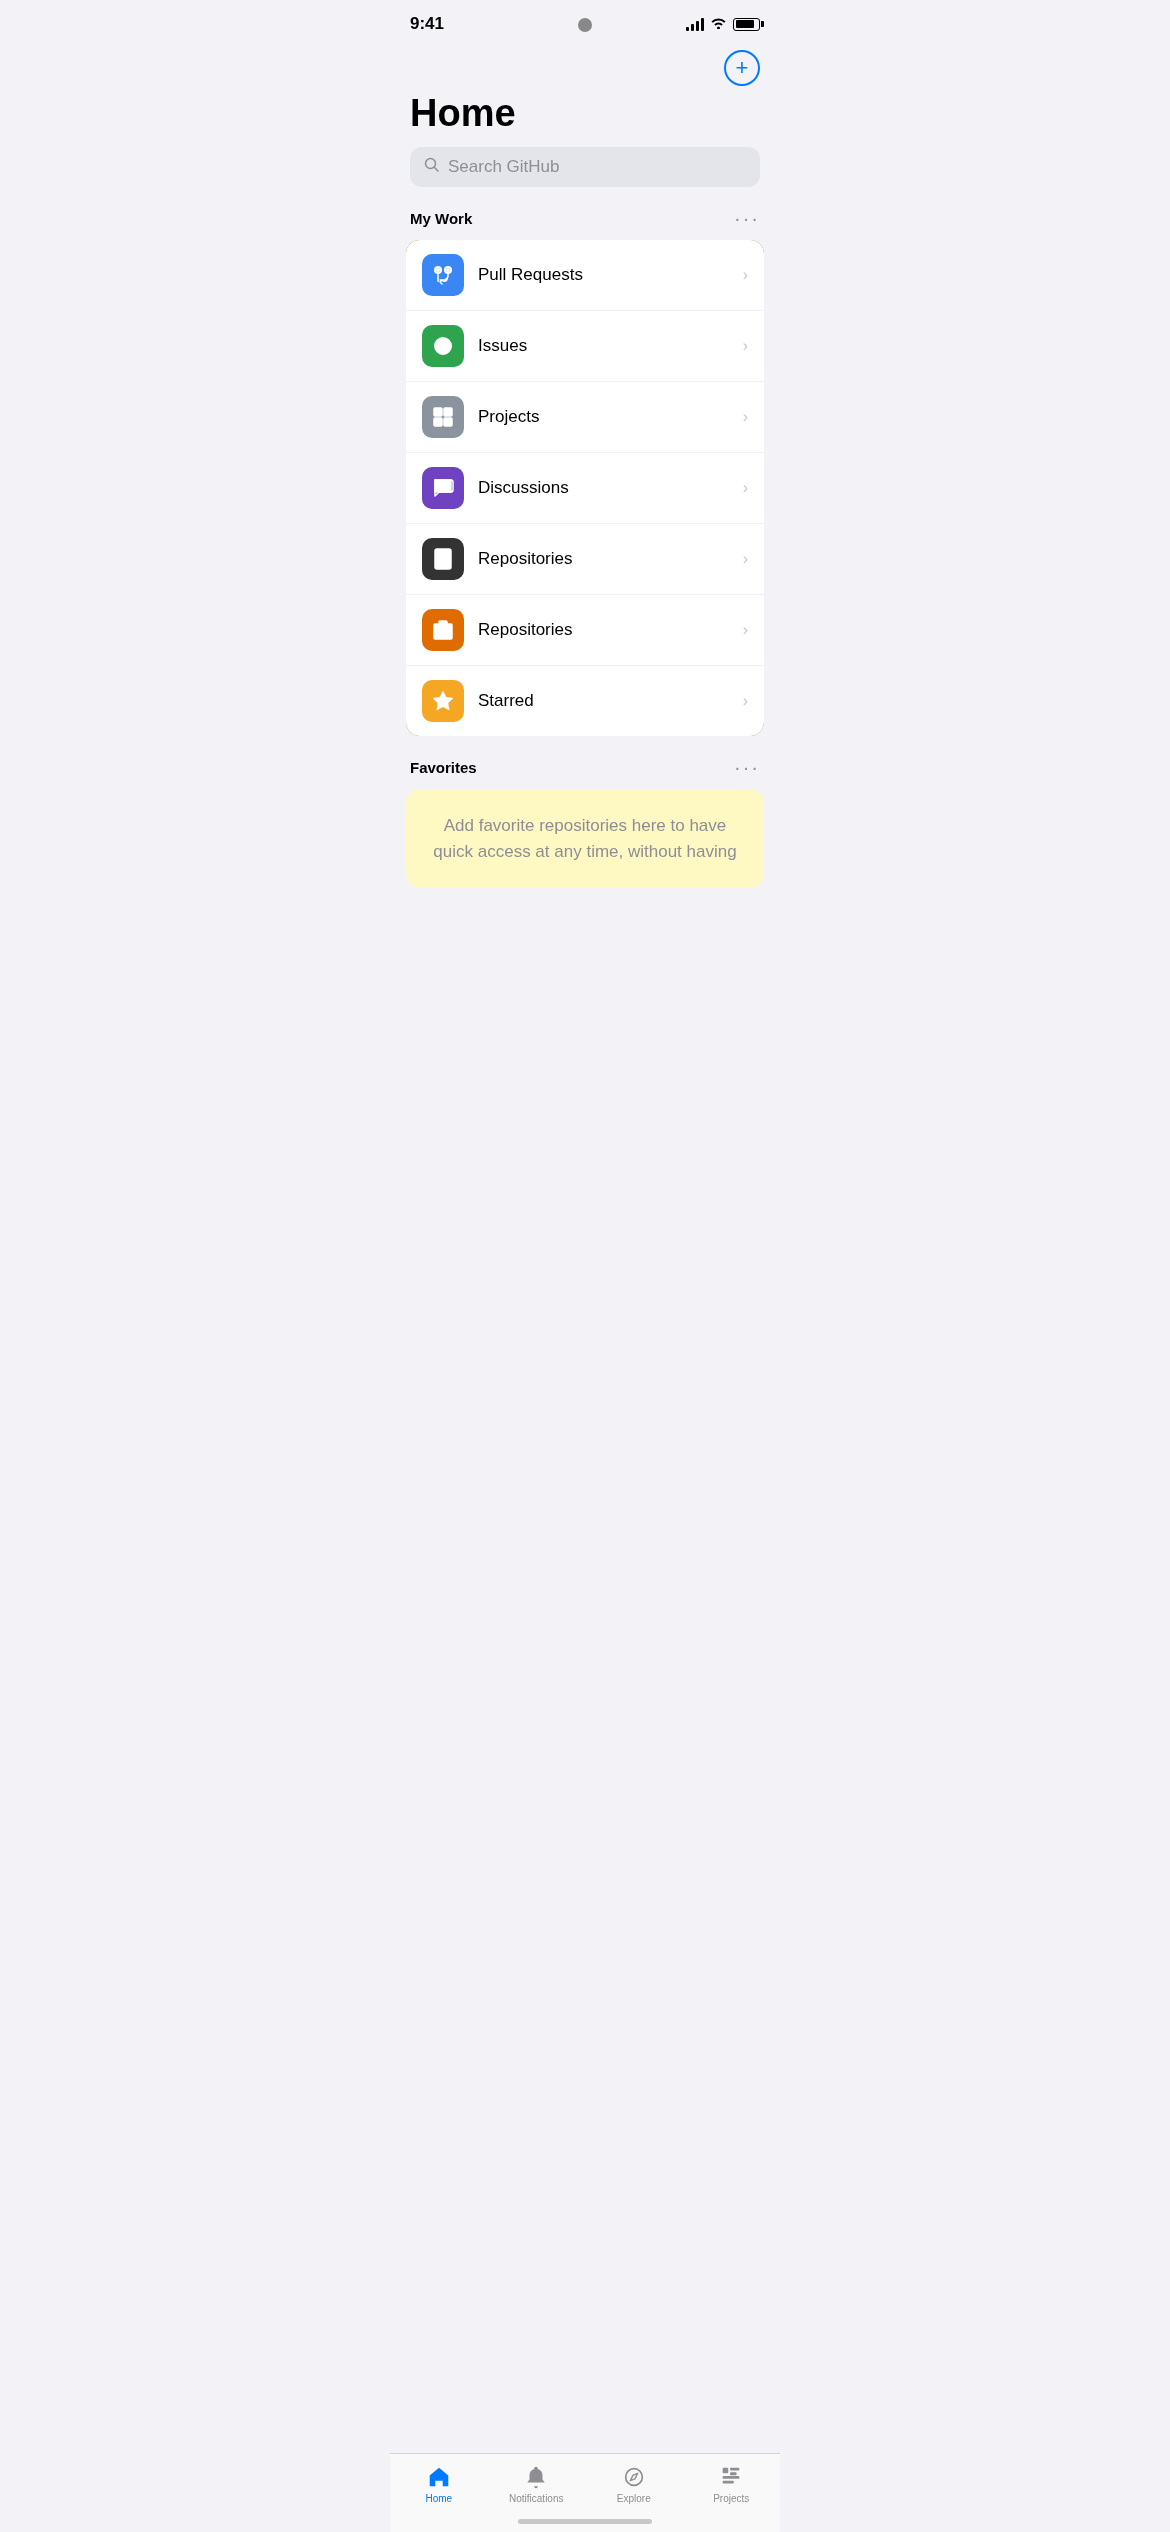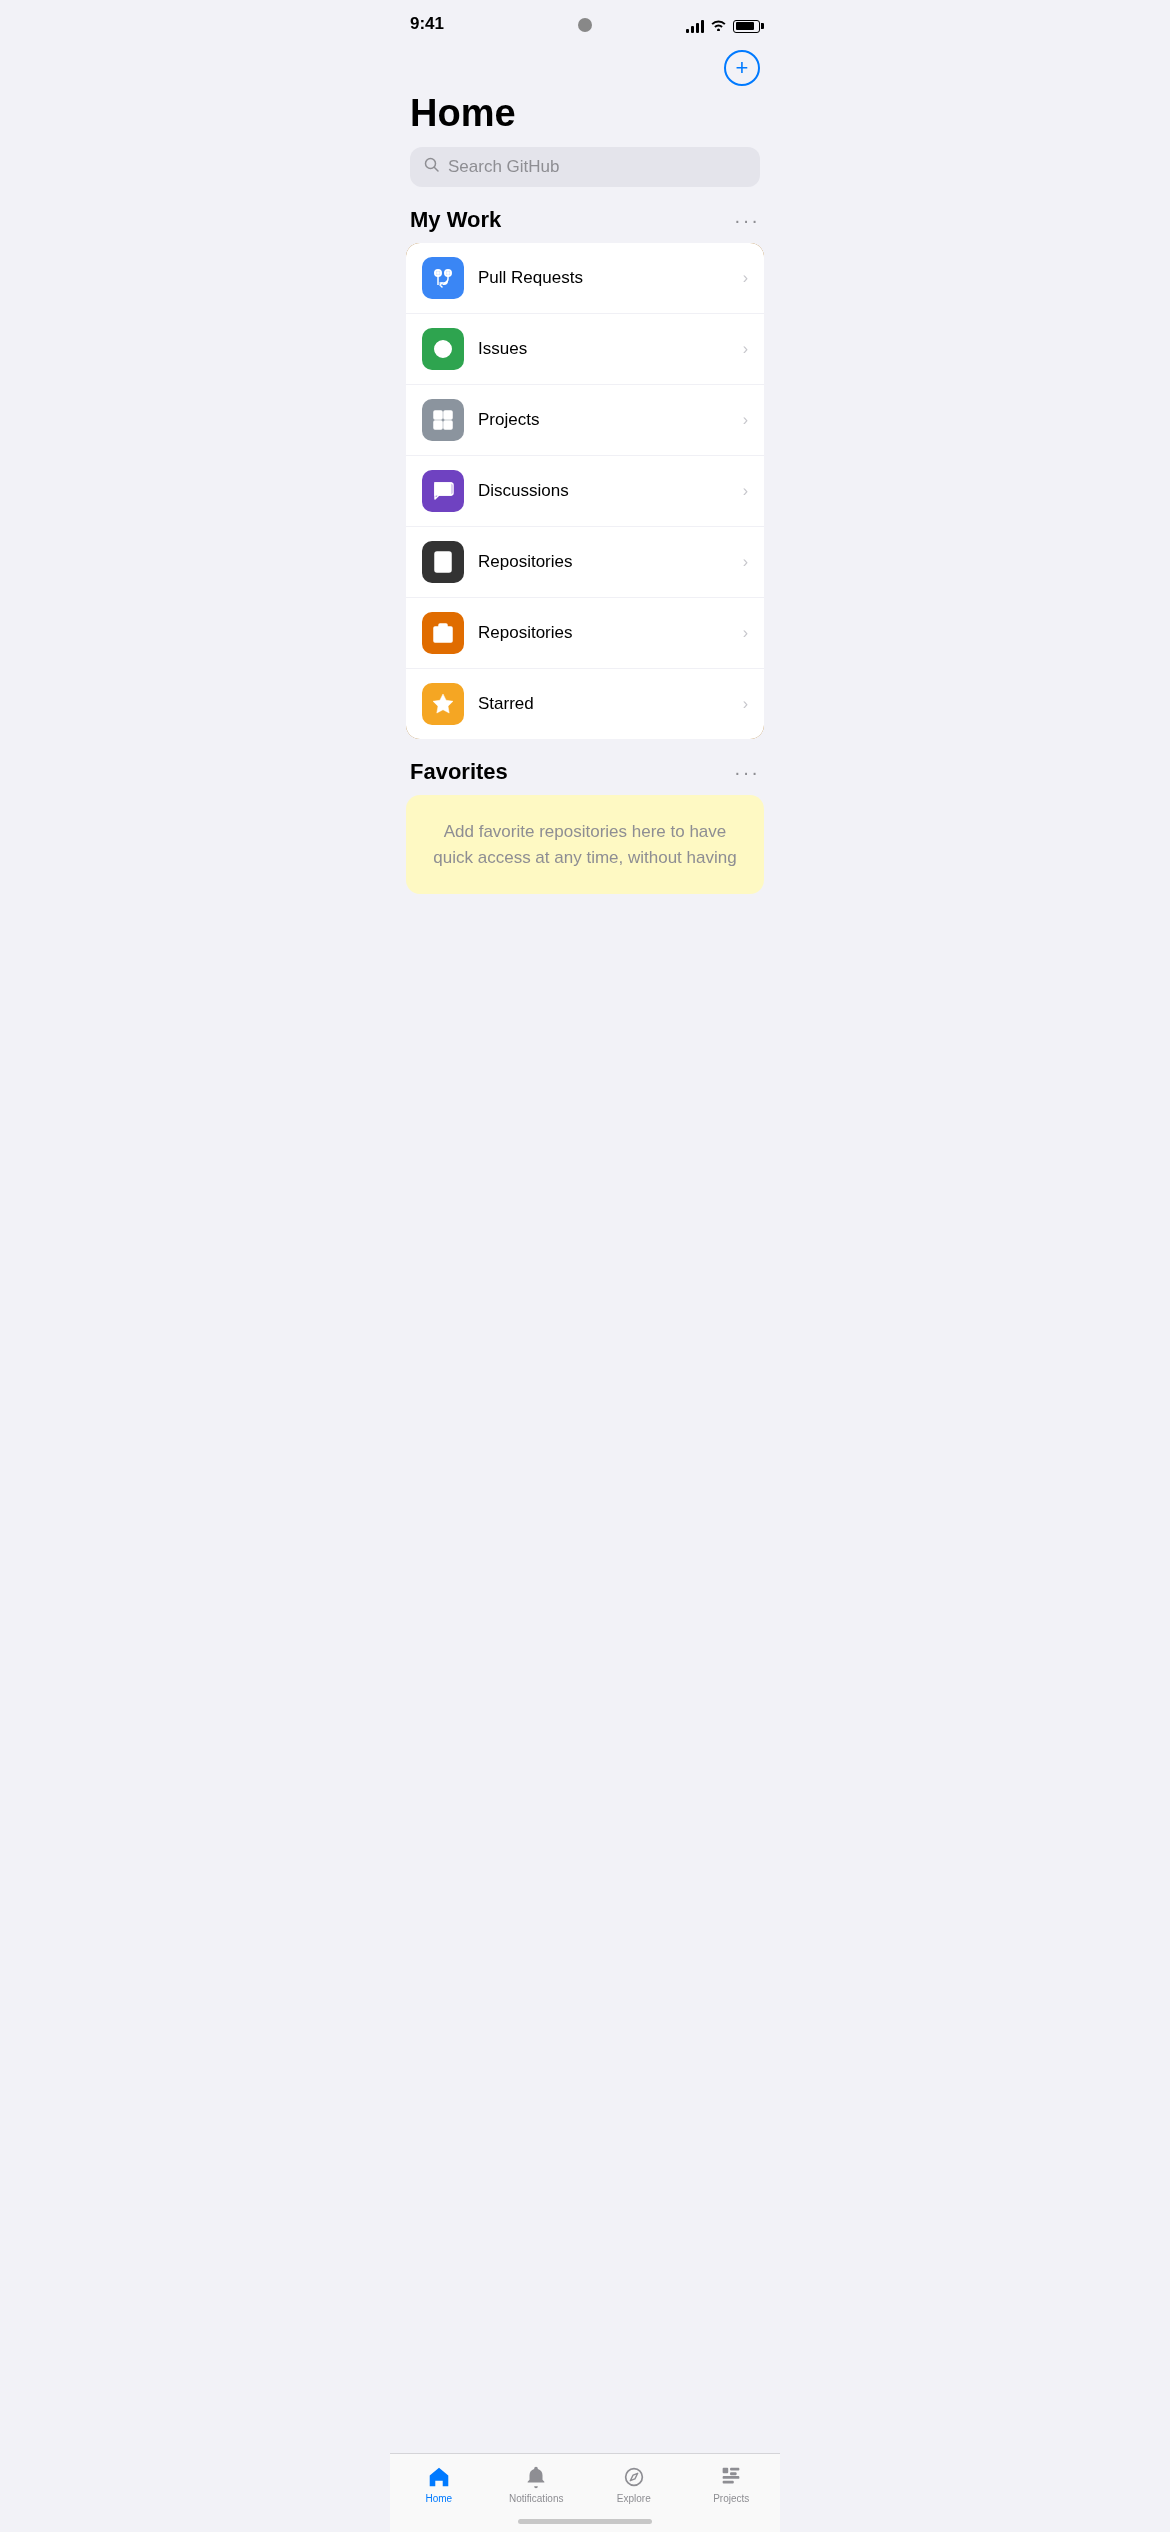--- a/index.html
+++ b/index.html
@@ -11,21 +11,21 @@
       width: 390px;
       min-height: 844px;
       margin: 0 auto;
       position: relative;
       overflow-x: hidden;
     }
 
     .status-bar {
       display: flex;
       justify-content: space-between;
-      align-items: flex-end;
+      align-items: center;
       padding: 14px 20px 8px 20px;
       background: #f2f2f7;
     }
 
     .status-time {
       font-size: 17px;
       font-weight: 600;
       color: #000;
     }
 
@@ -150,21 +150,21 @@
     }
 
     .section-header {
       display: flex;
       justify-content: space-between;
       align-items: center;
       padding: 0 20px 10px 20px;
     }
 
     .section-title {
-      font-size: 22px;
+      font-size: 15px;
       font-weight: 700;
       color: #000;
     }
 
     .section-more {
       color: #8e8e93;
       font-size: 20px;
       letter-spacing: 2px;
       cursor: pointer;
     }

